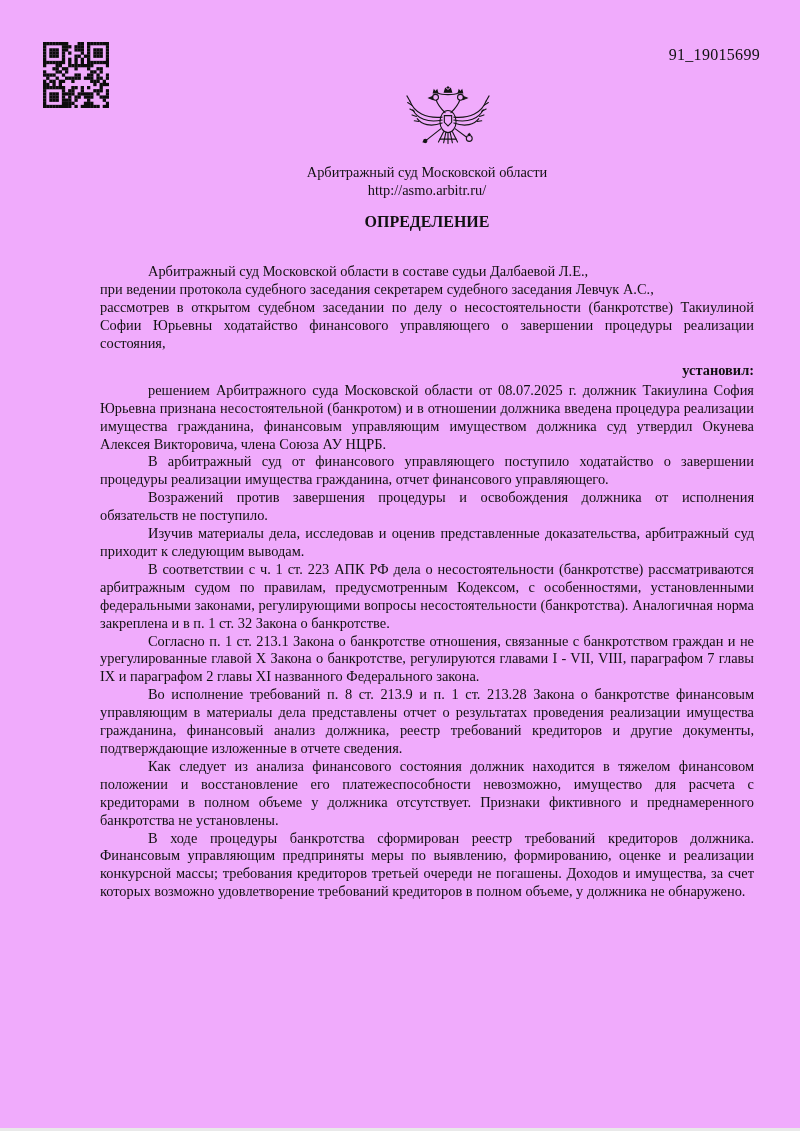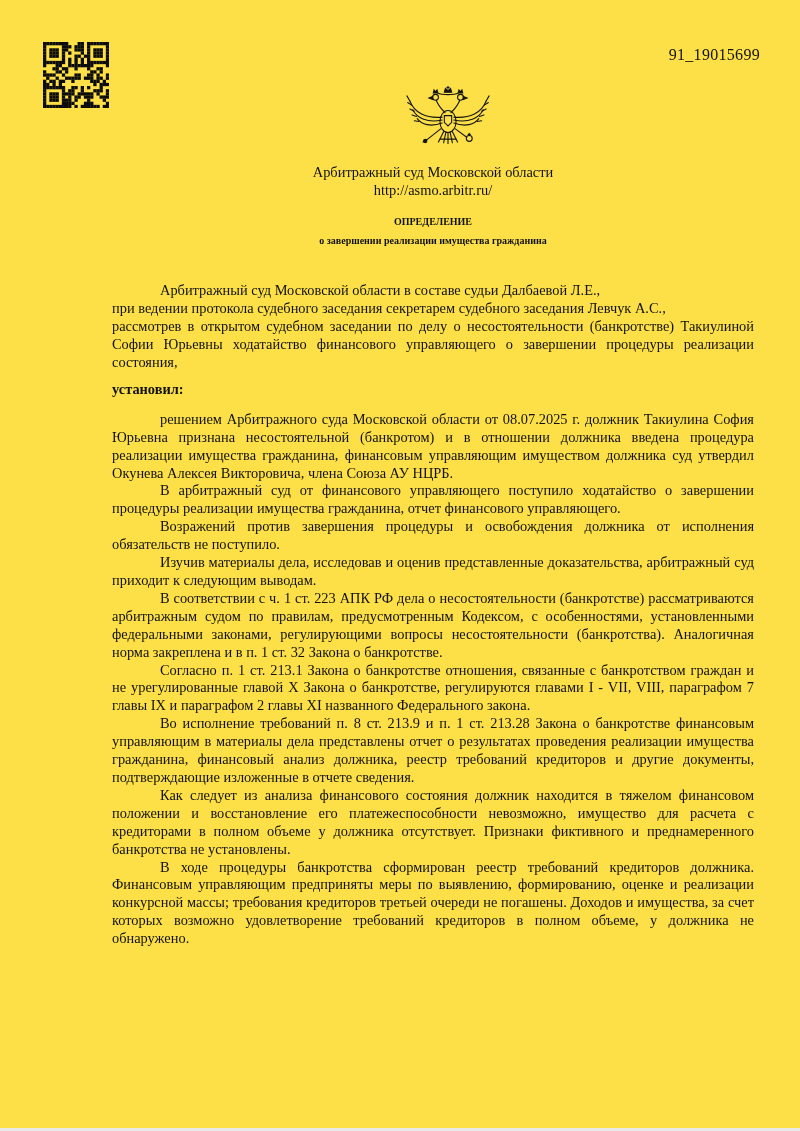--- a/index.html
+++ b/index.html
@@ -1,44 +1,44 @@
 <!DOCTYPE html>
 <html><head>
 <meta charset="utf-8">
 <style>
   html,body{margin:0;padding:0;background:#9e9e9e;}
   .page{
     position:relative;
     width:800px;height:1131px;
     margin:0 auto;
-    background:#fde047;
+    background:#f0abfc;
     font-family:"Liberation Serif","DejaVu Serif",serif;
     color:#111;
     overflow:hidden;
     box-shadow:0 0 4px rgba(0,0,0,.4);
   }
   .page::after{content:"";position:absolute;left:0;right:0;bottom:0;height:3px;background:#e9e9e9;}
   
   .qr{position:absolute;left:43px;top:42px;width:66px;height:66px;}
   .qr svg rect{fill:#0c0c0c;}
   .doc-number{position:absolute;top:46px;right:40px;font-size:16px;letter-spacing:.3px;}
   .emblem{position:absolute;left:404px;top:86px;width:88px;height:74px;}
   
   .content{
-    position:absolute;left:112px;right:46px;top:163px;
+    position:absolute;left:100px;right:46px;top:163px;
     font-size:14.4px;line-height:17.9px;
   }
   .court-header{text-align:center;line-height:18.2px;}
-  .doc-title{margin-top:13px;text-align:center;font-weight:bold;font-size:10px;line-height:19px;}
+  .doc-title{margin-top:13px;text-align:center;font-weight:bold;font-size:16px;line-height:19px;}
   .meta{margin-top:13px;}
   .meta-row{display:flex;justify-content:space-between;margin-top:0.5px;}
   .preamble{margin-top:32px;}
   p{margin:0;text-align:justify;}
   p.indent{text-indent:48px;}
-  .resolution{margin-top:9px;margin-bottom:12px;text-align:left;font-weight:bold;}
+  .resolution{margin-top:9px;margin-bottom:2px;text-align:right;font-weight:bold;}
   .body-text p{text-indent:48px;font-family:Liberation Serif, serif;}
 </style>
 </head>
 <body>
 
 <div class="page">
 
   <div class="qr" id="qr"><svg width="66" height="66">
         <rect x="0.00" y="0.00" width="3.29" height="3.29"></rect>
         <rect x="3.14" y="0.00" width="3.29" height="3.29"></rect>
@@ -335,21 +335,20 @@
 
   <div class="content">
 
     <div class="court-header">
       <div>Арбитражный суд Московской области</div>
       <div>http://asmo.arbitr.ru/</div>
     </div>
 
     <div class="doc-title">
       <div>ОПРЕДЕЛЕНИЕ</div>
-      <div>о завершении реализации имущества гражданина</div>
     </div>
 
 
     <div class="preamble">
       <p class="indent">Арбитражный суд Московской области в составе судьи Далбаевой Л.Е.,</p>
       <p>при ведении протокола судебного заседания секретарем судебного заседания Левчук А.С.,</p>
       <p>рассмотрев в открытом судебном заседании по делу о несостоятельности (банкротстве) Такиулиной Софии Юрьевны ходатайство финансового управляющего о завершении процедуры реализации состояния,</p>
     </div>
 
     <div class="resolution">установил:</div>

